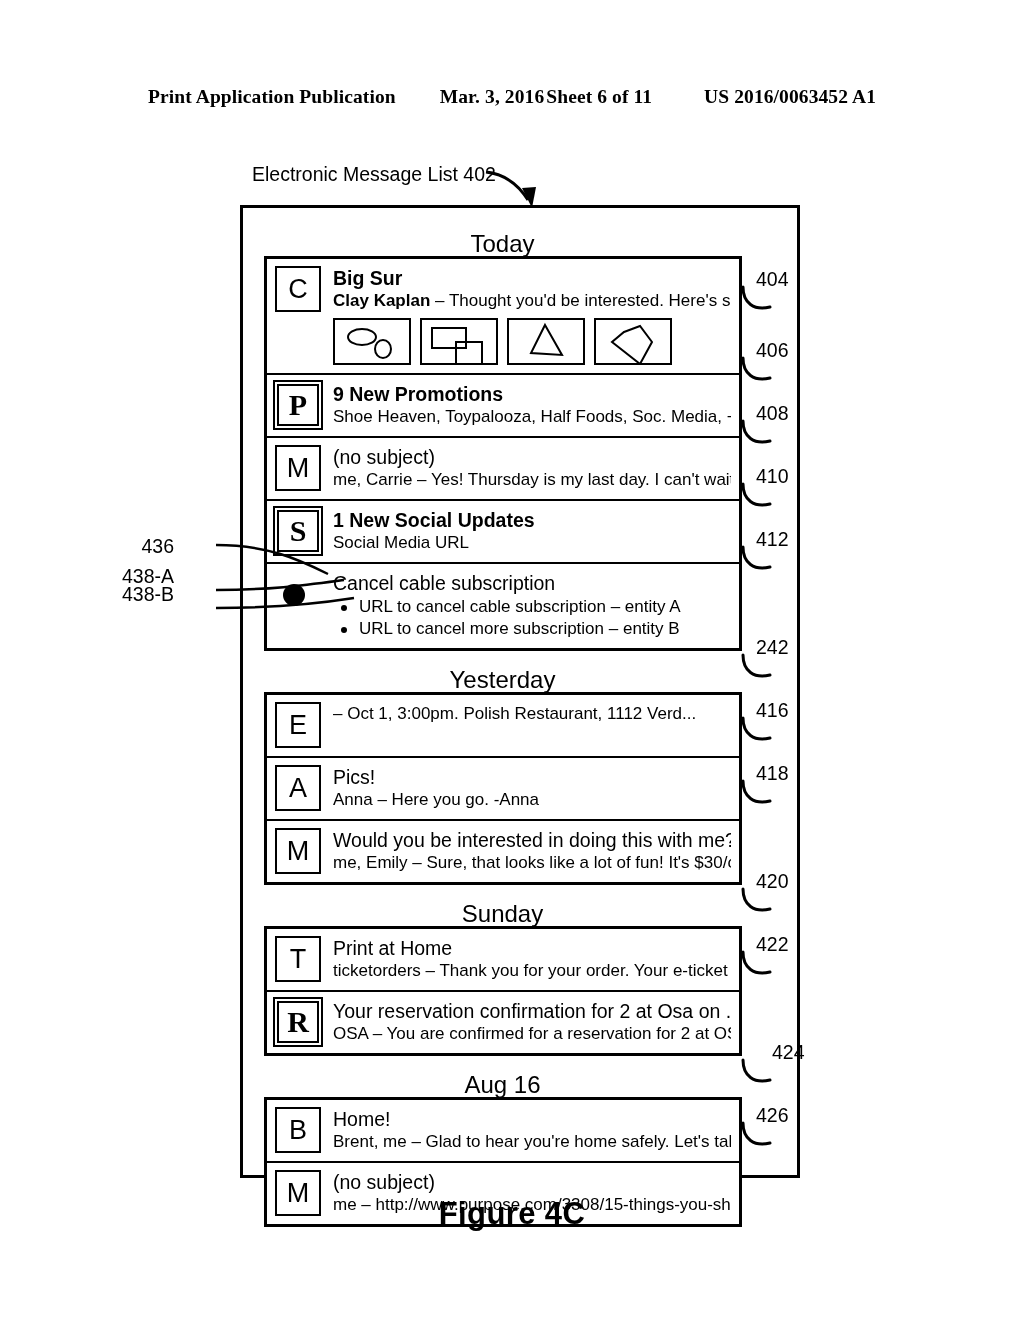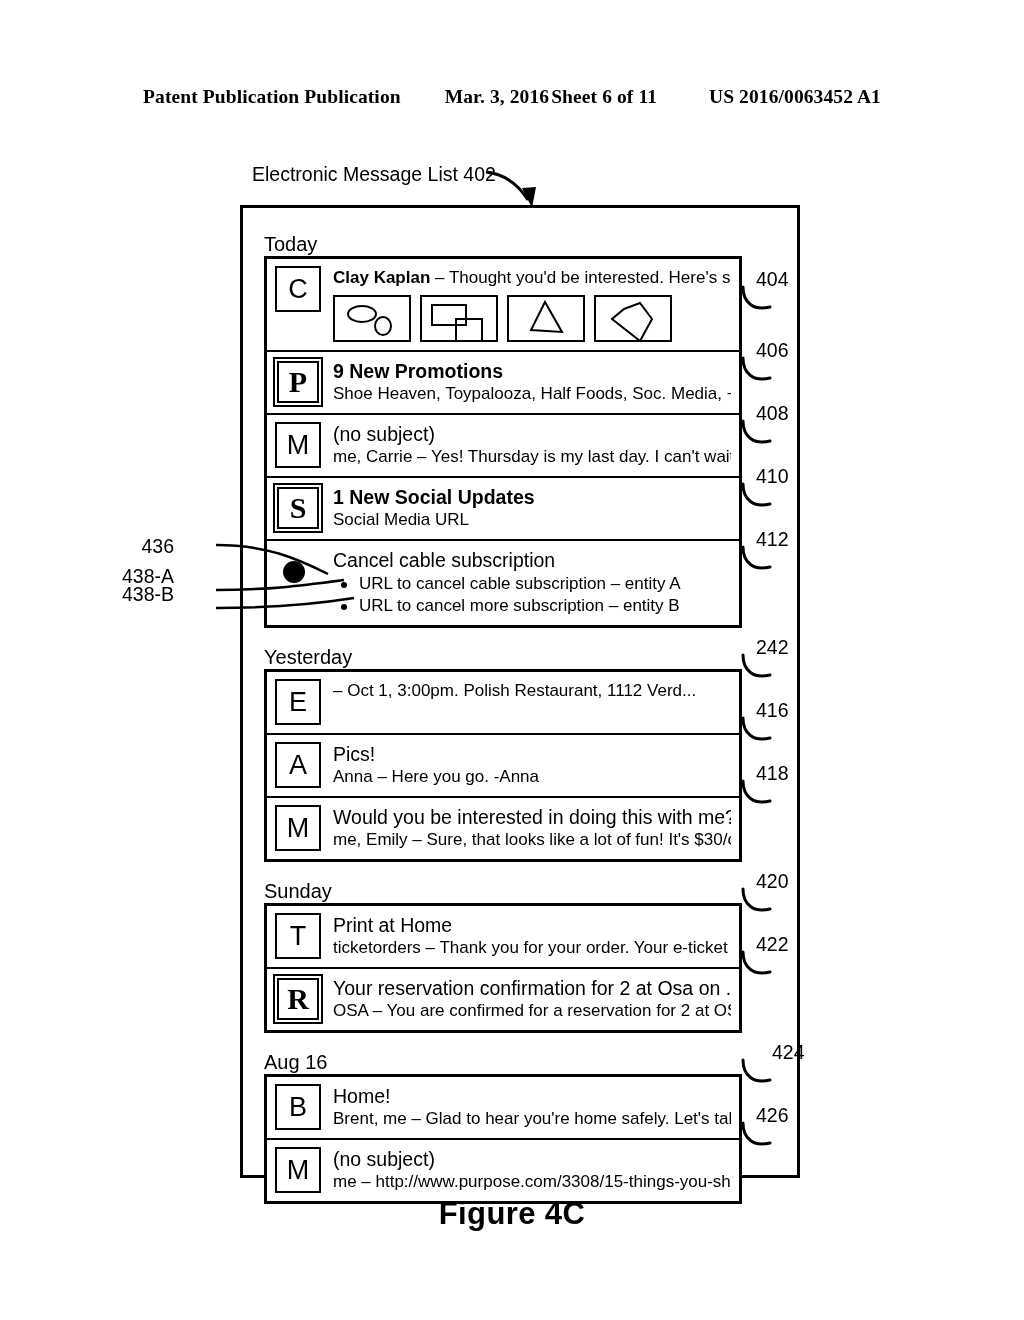--- a/index.html
+++ b/index.html
@@ -80,22 +80,22 @@
   .message-list {
     position: absolute;
     left: 264px;
     top: 233px;
     width: 478px;
   }
 
   .date-group { position: relative; }
 
   .date-label {
-    text-align: left;
-    font-size: 20px;
+    text-align: center;
+    font-size: 24px;
     line-height: 22px;
     padding-right: 1px;
     height: 23px;
   }
 
   .group-box {
     border: 3px solid #000;
     box-sizing: border-box;
     background: #fff;
   }
@@ -241,41 +241,42 @@
     top: 530px;
     width: 250px;
     height: 100px;
     pointer-events: none;
   }
 </style>
 </head>
 <body>
 
 <div class="pub-header">
-  <span class="seg-title">Patent Publication Publication</span>
+  <span class="seg-title">Print Application Publication</span>
   <span class="seg-date">Mar. 3, 2016</span>
   <span class="seg-sheet">Sheet 6 of 11</span>
   <span class="seg-pat">US 2016/0063452 A1</span>
 </div>
 
 <div class="list-callout">Electronic Message List 402</div>
 <svg class="callout-arrow" viewBox="0 0 60 45">
   <path d="M2,4 C20,6 34,16 44,32" stroke="#000" stroke-width="3" fill="none"></path>
   <path d="M38,20 L48,40 L52,19 Z" fill="#000"></path>
 </svg>
 
 <div class="device-frame"></div>
 
 <div class="message-list" id="list-root">
     <div class="date-group" style="margin-bottom: 18px;">
       <div class="date-label">Today</div>
       <div class="group-box">
         <div class="msg-row">
           <div class="avatar">C</div>
           <div class="msg-body">
+            <div class="msg-subject bold">Big Sur</div>
             <div class="msg-snippet"><span class="sender-bold">Clay Kaplan</span><span> – Thought you'd be interested. Here's some p...</span></div>
             <div class="thumbs">
               <div class="thumb">
                 <svg width="74" height="43" viewBox="0 0 74 43">
                   <ellipse cx="27" cy="17" rx="14" ry="8" fill="none" stroke="#000" stroke-width="2"></ellipse>
                   <ellipse cx="48" cy="29" rx="8" ry="9" fill="none" stroke="#000" stroke-width="2"></ellipse>
                 </svg>
               </div>
               <div class="thumb">
                 <svg width="74" height="43" viewBox="0 0 74 43">

